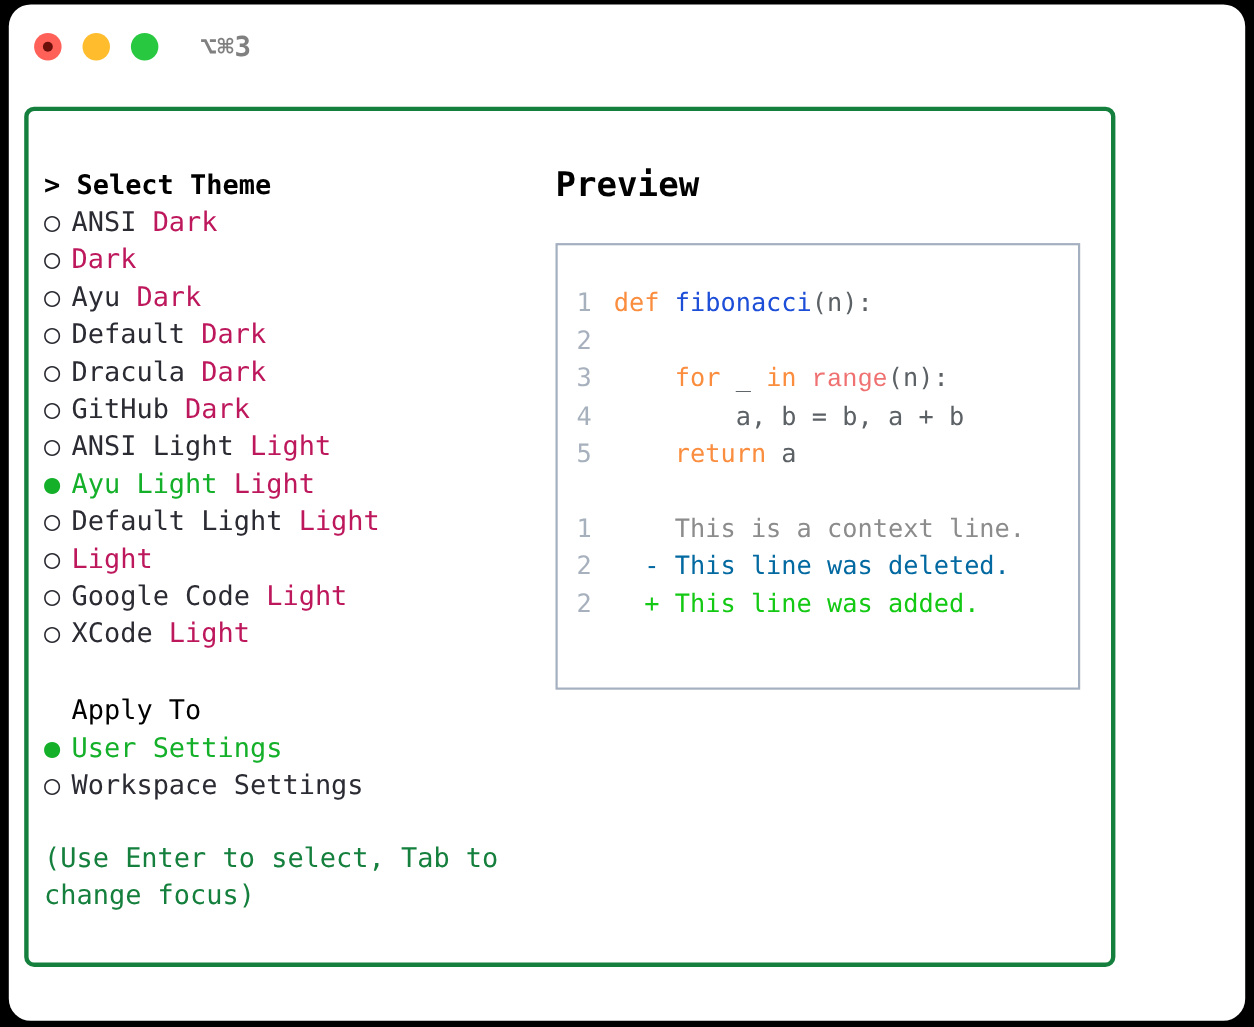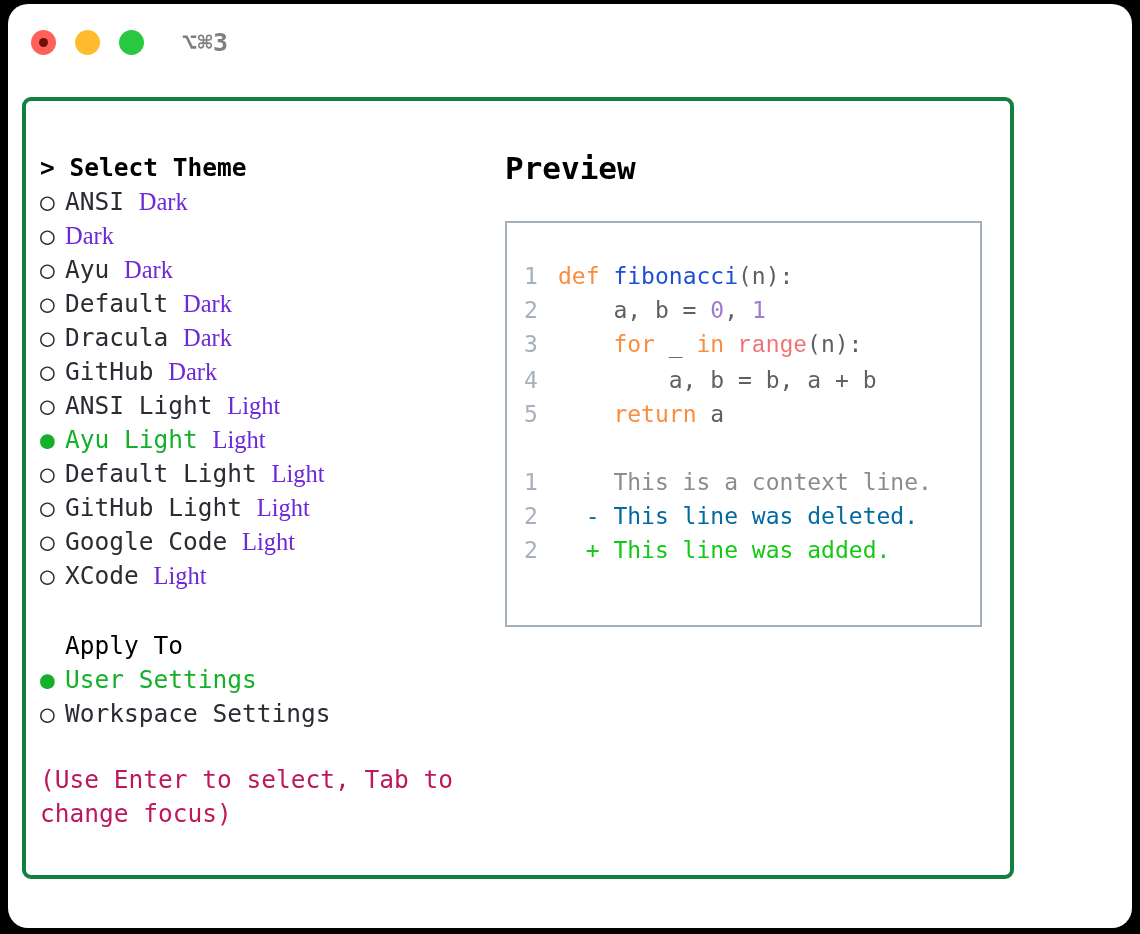--- a/index.html
+++ b/index.html
@@ -103,29 +103,29 @@
   }
   .opt-marker {
     width: 25px;
     flex: none;
     color: #2b2b33;
     font-size: 24.5px;
   }
   .opt-row.selected .opt-marker,
   .opt-row.selected .opt-label { color: #15b02a; }
   .opt-label { color: #2b2b33; }
-  .opt-tag { color: #6d28d9; font-family: Liberation Serif, serif; }
+  .opt-tag { color: #be185d; }
 
   .section-gap { height: 36px; }
 
   .hint {
     margin-top: 32px;
     font-size: 24.5px;
     line-height: 34px;
-    color: #be185d;
+    color: #15803d;
     width: 420px;
     white-space: normal;
     word-spacing: 0px;
   }
 
   
   .preview-title {
     font-size: 31px;
     font-weight: bold;
     color: #000000;
@@ -197,21 +197,21 @@
         <div id="theme-list">
             <div class="opt-row"><span class="opt-marker">○</span><span class="opt-label">ANSI </span><span class="opt-tag">Dark</span></div>
             <div class="opt-row"><span class="opt-marker">○</span><span class="opt-tag">Dark</span></div>
             <div class="opt-row"><span class="opt-marker">○</span><span class="opt-label">Ayu </span><span class="opt-tag">Dark</span></div>
             <div class="opt-row"><span class="opt-marker">○</span><span class="opt-label">Default </span><span class="opt-tag">Dark</span></div>
             <div class="opt-row"><span class="opt-marker">○</span><span class="opt-label">Dracula </span><span class="opt-tag">Dark</span></div>
             <div class="opt-row"><span class="opt-marker">○</span><span class="opt-label">GitHub </span><span class="opt-tag">Dark</span></div>
             <div class="opt-row"><span class="opt-marker">○</span><span class="opt-label">ANSI Light </span><span class="opt-tag">Light</span></div>
             <div class="opt-row selected"><span class="opt-marker">●</span><span class="opt-label">Ayu Light </span><span class="opt-tag">Light</span></div>
             <div class="opt-row"><span class="opt-marker">○</span><span class="opt-label">Default Light </span><span class="opt-tag">Light</span></div>
-            <div class="opt-row"><span class="opt-marker">○</span><span class="opt-label">GitHub Light </span><span class="opt-tag">Light</span></div>
+            <div class="opt-row"><span class="opt-marker">○</span><span class="opt-tag">Light</span></div>
             <div class="opt-row"><span class="opt-marker">○</span><span class="opt-label">Google Code </span><span class="opt-tag">Light</span></div>
             <div class="opt-row"><span class="opt-marker">○</span><span class="opt-label">XCode </span><span class="opt-tag">Light</span></div>
           </div>
 
         <div class="section-gap"></div>
 
         <div class="heading" style="font-weight:normal; padding-left:25px;">Apply To</div>
 
         <div id="apply-list">
             <div class="opt-row selected"><span class="opt-marker">●</span><span class="opt-label">User Settings</span></div>
@@ -220,21 +220,21 @@
 
         <div class="hint">(Use Enter to select, Tab to change focus)</div>
       </div>
 
       <div class="col-right">
         <div class="preview-title">Preview</div>
 
         <div class="preview-box">
           <div id="code-sample">
               <div class="code-line"><span class="gutter">1</span><span class="code-body"><span class="tok-kw">def </span><span class="tok-fn">fibonacci</span><span class="tok-pun">(n):</span></span></div>
-              <div class="code-line"><span class="gutter">2</span><span class="code-body"><span class="tok-var">    a, b = </span><span class="tok-num">0</span><span class="tok-pun">, </span><span class="tok-num">1</span></span></div>
+              <div class="code-line"><span class="gutter">2</span></div>
               <div class="code-line"><span class="gutter">3</span><span class="code-body"><span class="tok-var">    </span><span class="tok-kw">for</span><span class="tok-var"> _ </span><span class="tok-kw">in</span><span class="tok-var"> </span><span class="tok-call">range</span><span class="tok-pun">(n):</span></span></div>
               <div class="code-line"><span class="gutter">4</span><span class="code-body"><span class="tok-var">        a, b = b, a + b</span></span></div>
               <div class="code-line"><span class="gutter">5</span><span class="code-body"><span class="tok-var">    </span><span class="tok-kw">return</span><span class="tok-var"> a</span></span></div>
             </div>
           <div class="blank-line"></div>
           <div id="diff-sample">
               <div class="code-line"><span class="gutter">1</span><span class="diff-ctx">    This is a context line.</span></div>
               <div class="code-line"><span class="gutter">2</span><span class="diff-del">  - This line was deleted.</span></div>
               <div class="code-line"><span class="gutter">2</span><span class="diff-add">  + This line was added.</span></div>
             </div>

